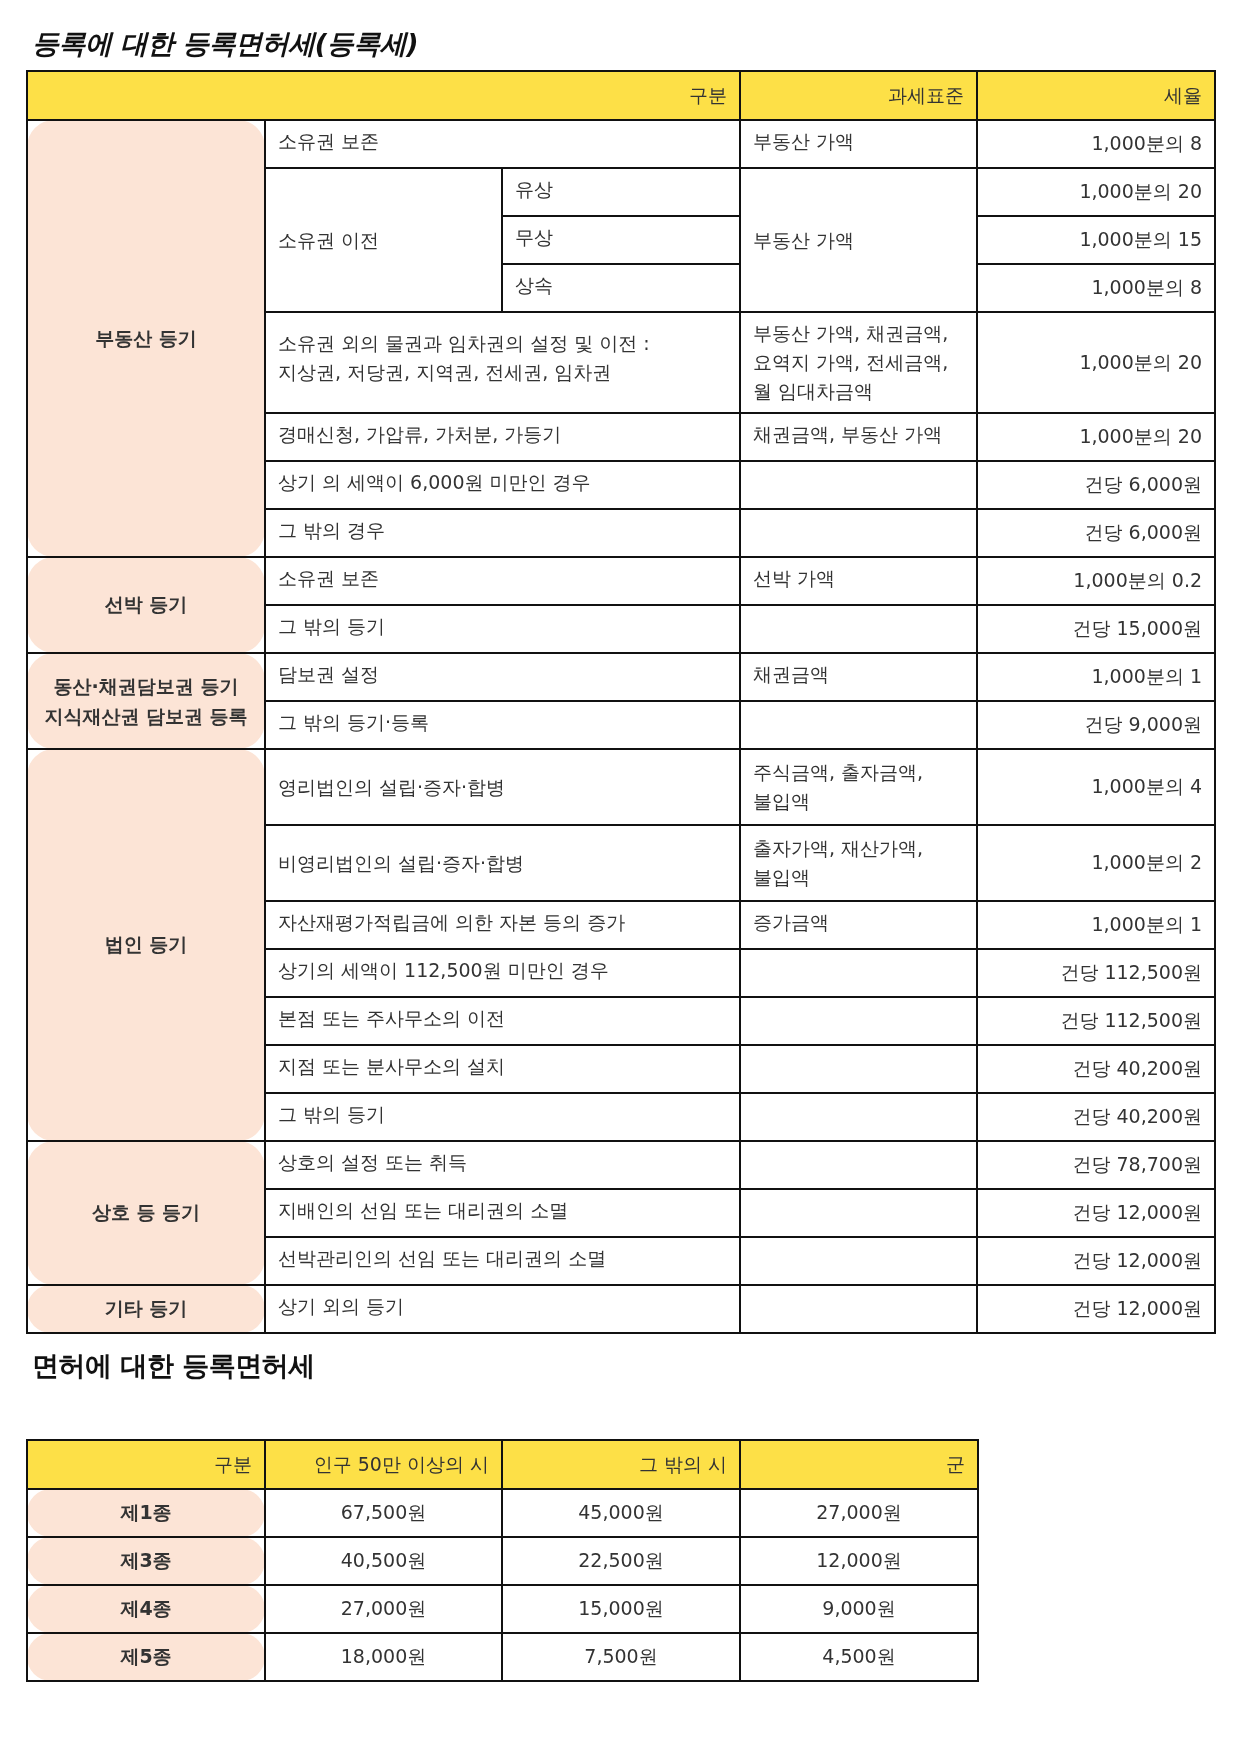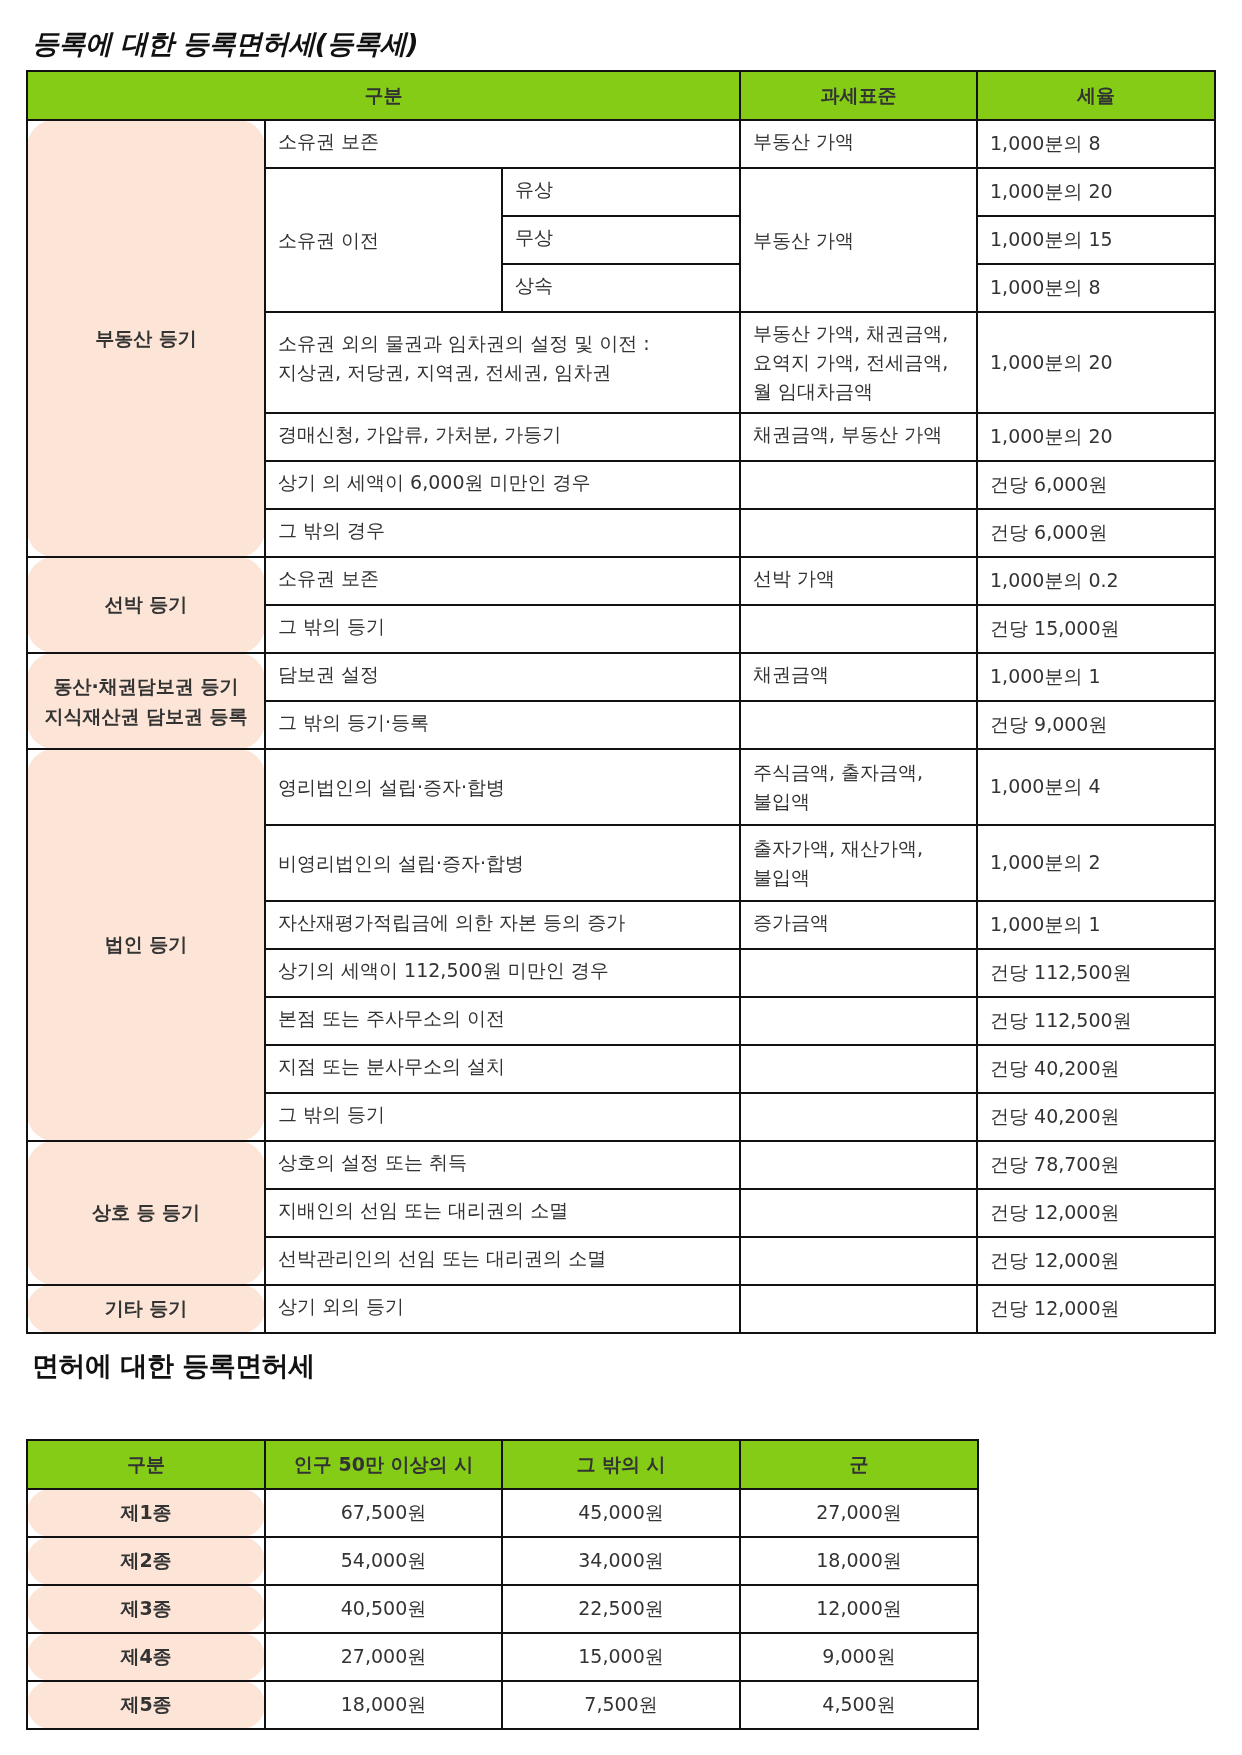--- a/index.html
+++ b/index.html
@@ -4,24 +4,24 @@
 <style>
   html, body { margin: 0; padding: 0; background: #ffffff; }
   body { width: 1242px; height: 1755px; position: relative; font-family: "DejaVu Sans", "Liberation Sans", sans-serif; color: #222; }
   .title { position: absolute; left: 32px; font-size: 27px; font-weight: bold; color: #111; margin: 0; letter-spacing: -0.5px; }
   #title1 { top: 26px; font-style: italic; }
   #title2 { top: 1348px; }
   table { position: absolute; left: 26px; border-collapse: collapse; table-layout: fixed; }
   #tbl-reg { top: 70px; width: 1188px; }
   #tbl-lic { top: 1439px; width: 951px; }
   td, th { border: 2px solid #111; font-size: 19px; padding: 0 12px; color: #333; box-sizing: border-box; }
-  th { background: #84cc16; font-weight: bold; text-align: center; height: 49px; color: #333; }
+  th { background: #fde047; font-weight: normal; text-align: right; height: 49px; color: #333; }
   td.cat { background: #FCE4D6; font-weight: bold; text-align: center; color: #333; padding: 0 4px; border-radius: 27px; }
   td.txt { text-align: left; vertical-align: middle; line-height: 29px; }
-  td.rate { text-align: left; }
+  td.rate { text-align: right; }
   td.num { text-align: center; }
   tr.r48 td { height: 48px; }
   tr.r101 td { height: 101px; }
   tr.r76 td { height: 76px; }
   .cell-inner { display: block; padding-bottom: 6px; }
 </style>
 </head>
 <body>
 
 <h1 id="title1" class="title">등록에 대한 등록면허세(등록세)</h1>
@@ -257,26 +257,20 @@
     </tr>
   </thead>
   <tbody>
     <tr class="r48">
       <td class="cat">제1종</td>
       <td class="num">67,500원</td>
       <td class="num">45,000원</td>
       <td class="num">27,000원</td>
     </tr>
     <tr class="r48">
-      <td class="cat">제2종</td>
-      <td class="num">54,000원</td>
-      <td class="num">34,000원</td>
-      <td class="num">18,000원</td>
-    </tr>
-    <tr class="r48">
       <td class="cat">제3종</td>
       <td class="num">40,500원</td>
       <td class="num">22,500원</td>
       <td class="num">12,000원</td>
     </tr>
     <tr class="r48">
       <td class="cat">제4종</td>
       <td class="num">27,000원</td>
       <td class="num">15,000원</td>
       <td class="num">9,000원</td>

